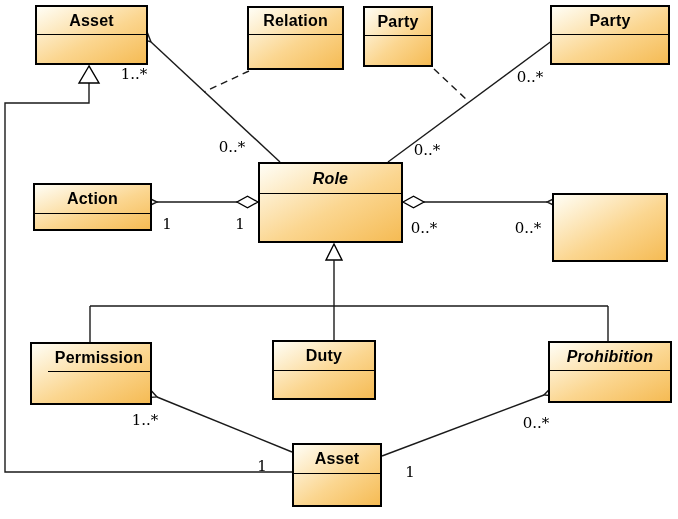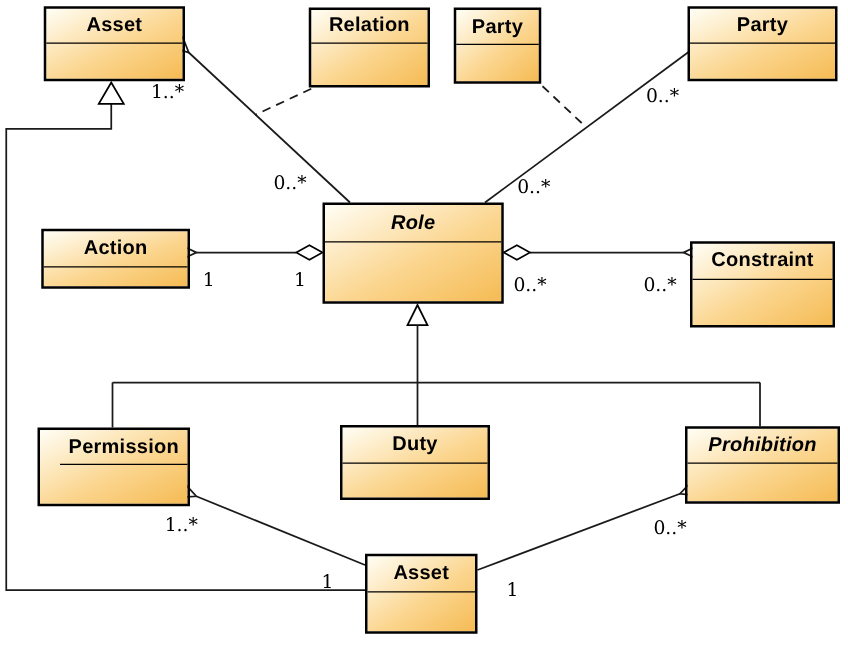--- a/index.html
+++ b/index.html
@@ -134,28 +134,27 @@
       </div>
       <div class="uml-class abstract" style="left: 258px; top: 162px; width: 145px; height: 81px;">
         <div class="uml-class-title" style="height: 30px;">Role</div>
         <div class="uml-class-body"></div>
       </div>
       <div class="uml-class" style="left: 33px; top: 183px; width: 119px; height: 48px;">
         <div class="uml-class-title" style="height: 29px;">Action</div>
         <div class="uml-class-body"></div>
       </div>
       <div class="uml-class" style="left: 552px; top: 193px; width: 116px; height: 69px;">
-        <div class="uml-class-title" style="height: 29px;">Constraint</div>
         <div class="uml-class-body"></div>
       </div>
       <div class="uml-class" style="left: 30px; top: 342px; width: 122px; height: 63px; padding-left: 16px;">
         <div class="uml-class-title" style="height: 28px;">Permission</div>
         <div class="uml-class-body"></div>
       </div>
-      <div class="uml-class" style="left: 272px; top: 340px; width: 120px; height: 60px;">
+      <div class="uml-class" style="left: 272px; top: 340px; width: 104px; height: 60px;">
         <div class="uml-class-title" style="height: 29px;">Duty</div>
         <div class="uml-class-body"></div>
       </div>
       <div class="uml-class" style="left: 548px; top: 341px; width: 124px; height: 62px;">
         <div class="uml-class-title" style="height: 28px; font-style: italic;">Prohibition</div>
         <div class="uml-class-body"></div>
       </div>
       <div class="uml-class" style="left: 292px; top: 443px; width: 90px; height: 64px;">
         <div class="uml-class-title" style="height: 29px;">Asset</div>
         <div class="uml-class-body"></div>

